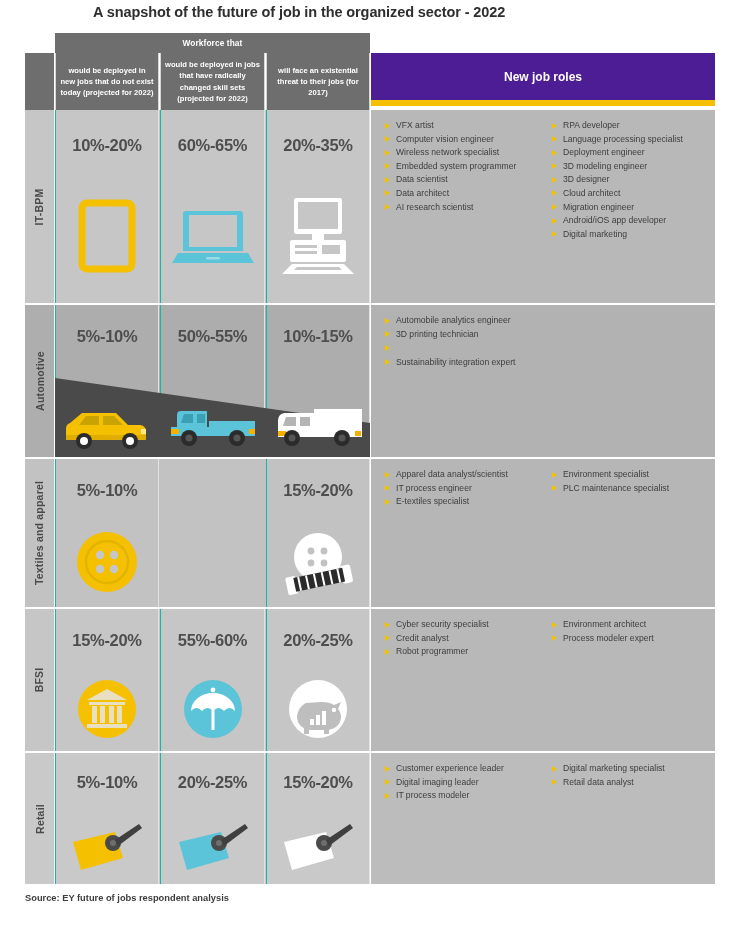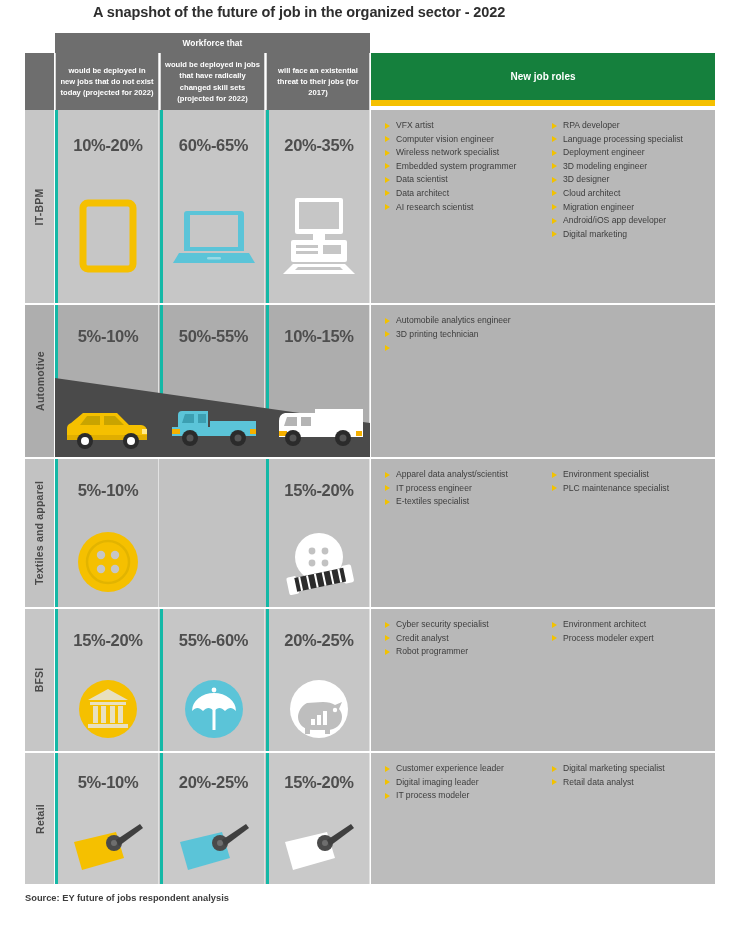--- a/index.html
+++ b/index.html
@@ -91,23 +91,23 @@
   .head-col.c1 { left: 30px;  width: 104px; }
   .head-col.c2 { left: 135px; width: 105px; }
   .head-col.c3 { left: 241px; width: 104px; }
 
   .head-roles {
     position: absolute;
     left: 346px;
     top: 0;
     width: 344px;
     height: 53px;
-    background: #15803d;
+    background: #4c1d95;
     color: #ffffff;
-    font-size: 10px;
+    font-size: 12px;
     font-weight: bold;
     display: flex;
     align-items: center;
     justify-content: center;
     box-sizing: border-box;
     border-bottom: 6px solid #f5c000;
   }
 
   
   .row {
@@ -139,21 +139,21 @@
     font-weight: bold;
     color: #4a4a4a;
     letter-spacing: 0.2px;
   }
 
   .metric-cell {
     position: absolute;
     top: 0;
     height: 100%;
     box-sizing: border-box;
-    border-left: 3px solid #14b8a6;
+    border-left: 1px solid #14b8a6;
     border-right: 1px solid #e2e2e2;
     overflow: hidden;
   }
   .metric-cell.m1 { left: 30px;  width: 104px; }
   .metric-cell.m2 { left: 135px; width: 105px; }
   .metric-cell.m3 { left: 241px; width: 104px; }
 
   .pct {
     position: absolute;
     left: 0;
@@ -472,20 +472,26 @@
         <div class="role-item">
             <span class="role-bullet"></span>
             <span class="role-text">Automobile analytics engineer</span>
           </div>
         <div class="role-item">
             <span class="role-bullet"></span>
             <span class="role-text">3D printing technician</span>
           </div>
         <div class="role-item">
             <span class="role-bullet"></span>
+          </div>
+      </div>
+      <div class="roles-col">
+        <div class="role-item">
+            <span class="role-bullet"></span>
+            <span class="role-text">Sustainability integration expert</span>
           </div>
       </div>
     </div>
   </div>
 
   <div class="row r2">
     <div class="rowbg tone-c"></div>
     <div class="sector-cell sector-c">
       <div class="sector-label">Textiles and apparel</div>
     </div>

